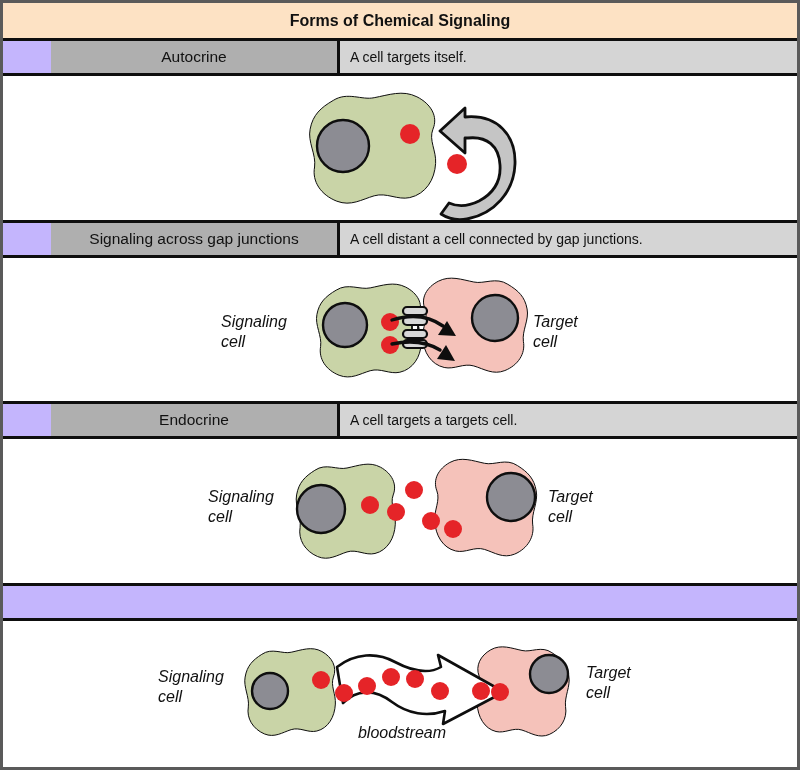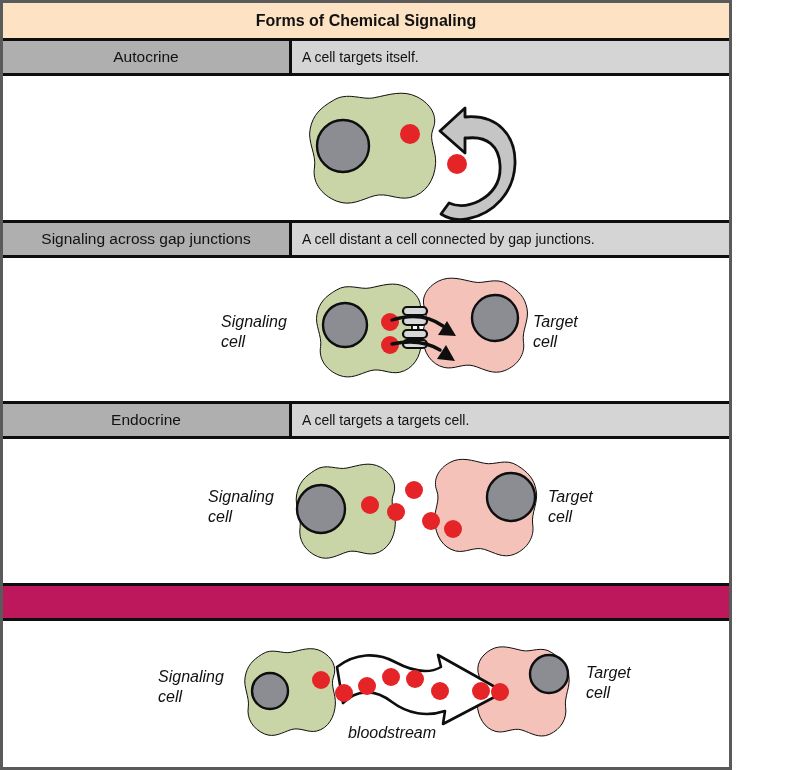--- a/index.html
+++ b/index.html
@@ -1,29 +1,29 @@
 <!DOCTYPE html>
 <html style="--outer-border: #5a5a5a; --line: #0e0e0e; --title-bg: #FDE2C4; --term-bg: #AFAFAF; --desc-bg: #D5D5D5; --signaling-cell-fill: #C9D4A7; --target-cell-fill: #F5C2BA; --nucleus-fill: #8C8C93; --ligand-red: #E52428; --arrow-gray: #C5C5C5; --junction-fill: #D8D8D8;"><head>
 <meta charset="utf-8">
 <style>
   html,body{margin:0;padding:0;background:#fff;}
   .sheet{
-    width:732px;height:770px;box-sizing:border-box;
+    width:800px;height:770px;box-sizing:border-box;
     border:3px solid var(--outer-border);
     font-family:"Liberation Sans", sans-serif;
-    color:#111;background:#be185d;position:relative;
+    color:#111;background:#c4b5fd;position:relative;
   }
   .title-row{
     height:35px;background:var(--title-bg);
     border-bottom:3px solid var(--line);
     display:flex;align-items:center;justify-content:center;
     font-weight:bold;font-size:16px;
   }
   .header-row{
-    display:flex;height:32px;border-bottom:3px solid var(--line);
+    display:flex;height:32px;border-bottom:3px solid var(--line);padding-left:48px;
   }
   .term-cell{
     width:289px;background:var(--term-bg);
     border-right:3px solid var(--line);
     display:flex;align-items:center;justify-content:center;
     font-size:15.5px;box-sizing:border-box;
   }
   .desc-cell{
     flex:1;background:var(--desc-bg);
     display:flex;align-items:center;
@@ -146,16 +146,16 @@
       <circle class="ligand" cx="341" cy="72" r="9"></circle>
       <circle class="ligand" cx="364" cy="65" r="9"></circle>
       <circle class="ligand" cx="388" cy="56" r="9"></circle>
       <circle class="ligand" cx="412" cy="58" r="9"></circle>
       <circle class="ligand" cx="437" cy="70" r="9"></circle>
       <circle class="ligand" cx="478" cy="70" r="9"></circle>
       <circle class="ligand" cx="497" cy="71" r="9"></circle>
     </svg>
     <div class="cell-label" style="left:155px;top:46px;width:86px">Signaling cell</div>
     <div class="cell-label" style="left:583px;top:42px;width:62px">Target cell</div>
-    <div class="cell-label center-label" style="left:334px;top:102px;width:110px">bloodstream</div>
+    <div class="cell-label center-label" style="left:344px;top:102px;width:110px">bloodstream</div>
   </div>
 
 </div>
 
 </body></html>

